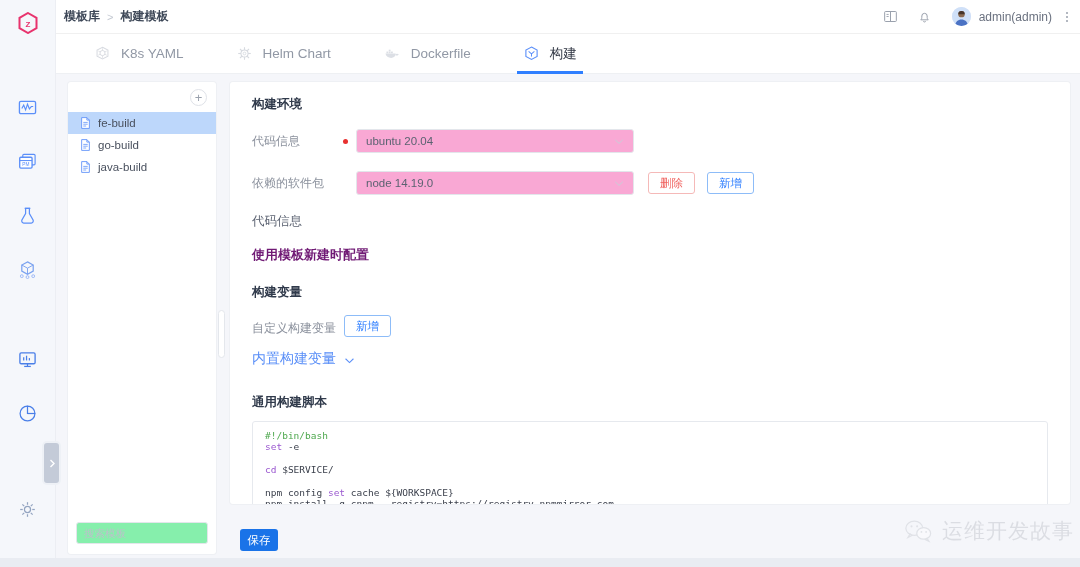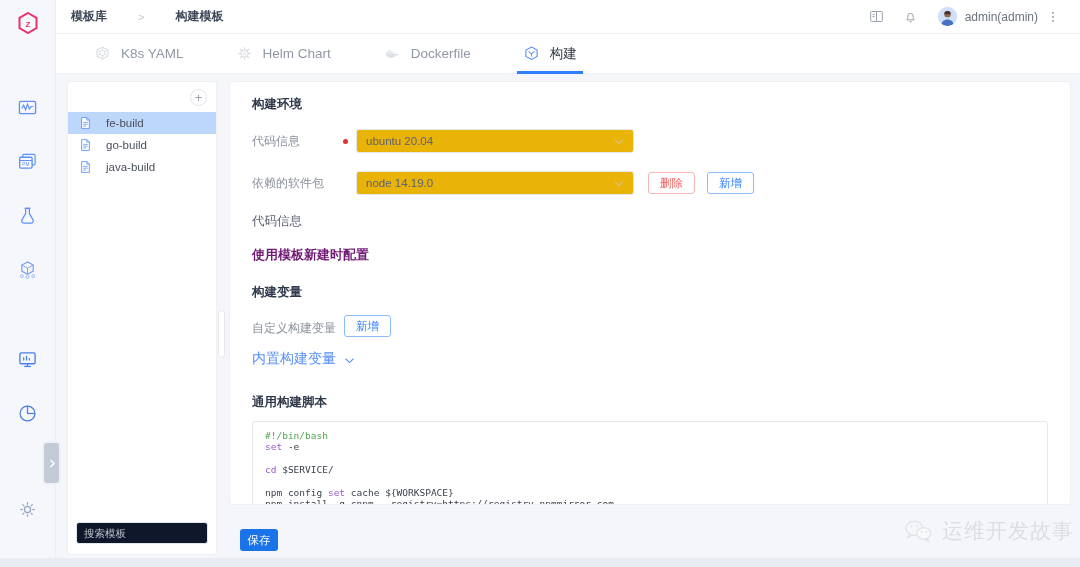--- a/index.html
+++ b/index.html
@@ -21,25 +21,25 @@
   .rail-items { margin-top: 40px; display: flex; flex-direction: column; align-items: center; width: 100%; }
   .rail-item { width: 56px; height: 54px; display: flex; align-items: center; justify-content: center; cursor: pointer; }
   .rail-gap-1 { height: 36px; }
   .rail-gap-2 { height: 42px; }
 
   
   .header {
     position: absolute; left: 56px; top: 0; width: 1024px; height: 34px;
     background: #ffffff; display: flex; align-items: center; border-bottom: 1px solid #f0f0f0;
   }
-  .crumb { display: flex; align-items: center; margin-left: 15px; font-size: 12px; gap: 24px; }
+  .crumb { display: flex; align-items: center; margin-left: 8px; font-size: 12px; }
   .crumb-root { color: #3d4757; font-weight: bold; }
   .crumb-sep { color: #c3c8d1; margin: 0 7px; font-size: 11px; }
   .crumb-leaf { color: #3d4757; font-weight: bold; }
-  .header-right { margin-left: auto; display: flex; align-items: center; gap: 0; padding-right: 20px; }
+  .header-right { margin-left: auto; display: flex; align-items: center; gap: 0; padding-right: 6px; }
   .hdr-icon { width: 34px; height: 34px; display: flex; align-items: center; justify-content: center; cursor: pointer; }
   .avatar {
     width: 19px; height: 19px; border-radius: 50%; overflow: hidden;
     background: #dfe6f5; display: flex; align-items: center; justify-content: center; margin-right: 8px; margin-left: 10px;
   }
   .username { font-size: 12px; color: #6b7280; margin-right: 14px; }
   .dots { display: flex; flex-direction: column; gap: 2px; cursor: pointer; padding-right: 6px; }
   .dots i { display: block; width: 2px; height: 2px; background: #9aa1ad; border-radius: 50%; }
 
   
@@ -66,25 +66,25 @@
   .add-circle {
     width: 17px; height: 17px; border-radius: 50%; border: 1px solid #dfe2e8;
     display: flex; align-items: center; justify-content: center; color: #9aa1ad; font-size: 13px;
     line-height: 1; cursor: pointer; background: #fff;
   }
   .tpl-item {
     height: 22px; display: flex; align-items: center; padding-left: 12px; font-size: 11.5px;
     color: #49505e; cursor: pointer;
   }
   .tpl-item.sel { background: #bdd7fb; }
-  .tpl-item .tname { margin-left: 15px; }
+  .tpl-item .tname { margin-left: 7px; }
   .search-wrap { position: absolute; left: 8px; right: 8px; bottom: 10px; }
   .search-box {
     height: 22px; border: 1px solid #e3e6eb; border-radius: 3px; display: flex; align-items: center;
-    padding: 0 7px; background: #0f172a;
+    padding: 0 7px; background: #86efac;
   }
   .search-box input {
     border: 0; outline: 0; flex: 1; font-size: 10.5px; color: #6b7280;
     font-family: "Liberation Sans", sans-serif; background: transparent;
   }
   .search-box input::placeholder { color: #bcc1ca; }
 
   
   .collapse-handle {
     position: absolute; left: 44px; top: 443px; width: 15px; height: 40px;
@@ -106,21 +106,21 @@
     overflow: hidden;
   }
   .main-inner { padding: 14px 22px 0 22px; }
   .sec-title { font-size: 12.5px; font-weight: bold; color: #303a4b; margin-bottom: 16px; }
   .sec-title.plain { font-weight: normal; color: #5b6271; }
   .form-row { display: flex; align-items: center; margin-bottom: 18px; }
   .flabel { width: 88px; font-size: 12px; color: #8b919d; }
   .req-dot { width: 10px; display: flex; align-items: center; justify-content: center; margin-right: 6px; }
   .req-dot b { display: block; width: 5px; height: 5px; border-radius: 50%; background: #e8302f; }
   .select {
-    width: 278px; height: 24px; border: 1px solid #e3e6eb; border-radius: 3px; background: #eab308;
+    width: 278px; height: 24px; border: 1px solid #e3e6eb; border-radius: 3px; background: #f9a8d4;
     display: flex; align-items: center; padding: 0 9px; font-size: 11.5px; color: #5b6271; cursor: pointer;
   }
   .select .sval { flex: 1; }
   .btn-sm {
     height: 22px; min-width: 40px; border-radius: 3px; font-size: 11.5px;
     display: inline-flex; align-items: center; justify-content: center; cursor: pointer; padding: 8px 11px;
     background: #fff;
   }
   .btn-danger { border: 1px solid #f5b9b8; color: #f0625f; margin-left: 14px; }
   .btn-primary-o { border: 1px solid #8dbcf8; color: #2f7fff; margin-left: 12px; }

